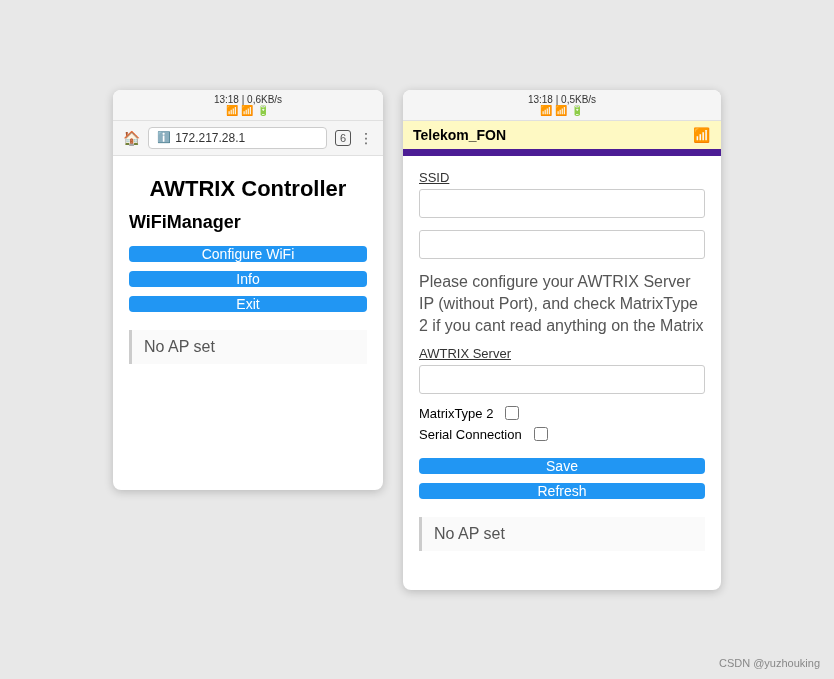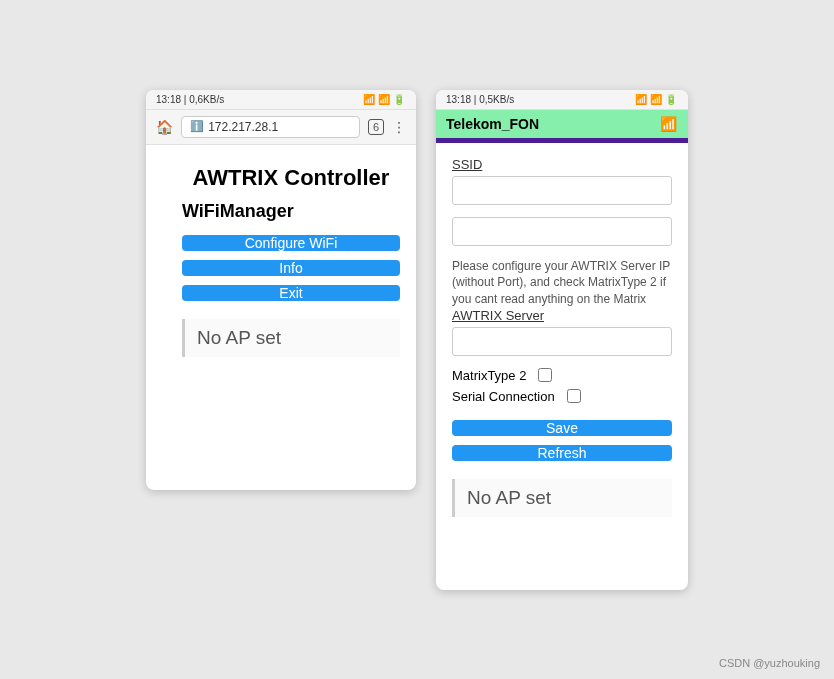--- a/index.html
+++ b/index.html
@@ -26,32 +26,33 @@
       box-shadow: 0 2px 10px rgba(0,0,0,0.2);
       overflow: hidden;
     }
     
     .phone-left {
       width: 270px;
       min-height: 400px;
     }
     
     .phone-right {
-      width: 252px;
+      width: 318px;
       min-height: 500px;
     }
     .status-bar {
       background: #f5f5f5;
       padding: 4px 10px;
       display: flex;
       justify-content: space-between;
       align-items: center;
       font-size: 10px;
       color: #333;
       border-bottom: 1px solid #e0e0e0;
+      flex-direction: column;
     }
     .status-left { display: flex; align-items: center; gap: 3px; }
     .status-right { display: flex; align-items: center; gap: 3px; }
     .address-bar {
       background: #f5f5f5;
       padding: 6px 10px;
       display: flex;
       align-items: center;
       gap: 8px;
       border-bottom: 1px solid #e0e0e0;
@@ -67,21 +68,20 @@
       align-items: center;
       gap: 4px;
     }
     .nav-icon {
       font-size: 14px;
       color: #555;
       cursor: pointer;
     }
     .phone-body {
       padding: 20px 16px;
-      margin-left: 20px;
     }
     .app-title {
       font-size: 22px;
       font-weight: bold;
       text-align: center;
       margin-bottom: 10px;
       color: #000;
     }
     .section-title {
       font-weight: bold;
@@ -97,32 +97,32 @@
       width: 100%;
       font-size: 14px;
       cursor: pointer;
       margin-bottom: 8px;
       text-align: center;
     }
     .no-ap-box {
       border-left: 3px solid #ccc;
       padding: 8px 12px;
       margin-top: 10px;
-      font-size: 19px;
+      font-size: 16px;
       color: #555;
       background: #fafafa;
     }
     
     .network-name-bar {
-      background: #86efac;
+      background: #fef9c3;
       padding: 6px 10px;
       display: flex;
       justify-content: space-between;
       align-items: center;
-      border-bottom: 5px solid #4c1d95;
+      border-bottom: 7px solid #4c1d95;
     }
     .network-name {
       font-size: 14px;
       font-weight: bold;
       color: #000;
     }
     .signal-bars { font-size: 14px; color: #555; }
     .form-body {
       padding: 14px 16px;
     }
@@ -138,23 +138,23 @@
     }
     .form-input {
       width: 100%;
       border: 1px solid #ccc;
       border-radius: 3px;
       padding: 6px 8px;
       font-size: 13px;
       outline: none;
     }
     .info-text {
-      font-size: 12px;
+      font-size: 16px;
       color: #555;
-      margin-bottom: 0;
+      margin-bottom: 8px;
       line-height: 1.4;
     }
     .checkbox-group {
       display: flex;
       gap: 12px;
       margin-bottom: 6px;
       font-size: 13px;
     }
     .checkbox-group input[type="checkbox"] {
       width: 14px;

